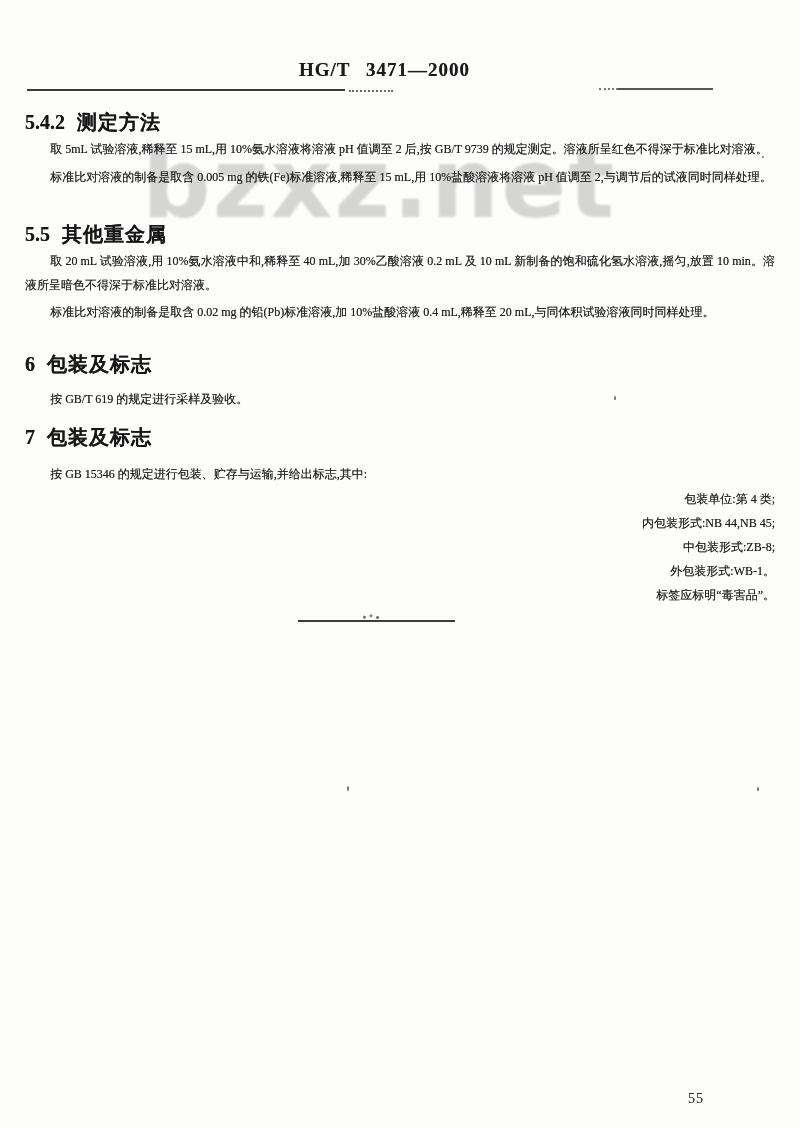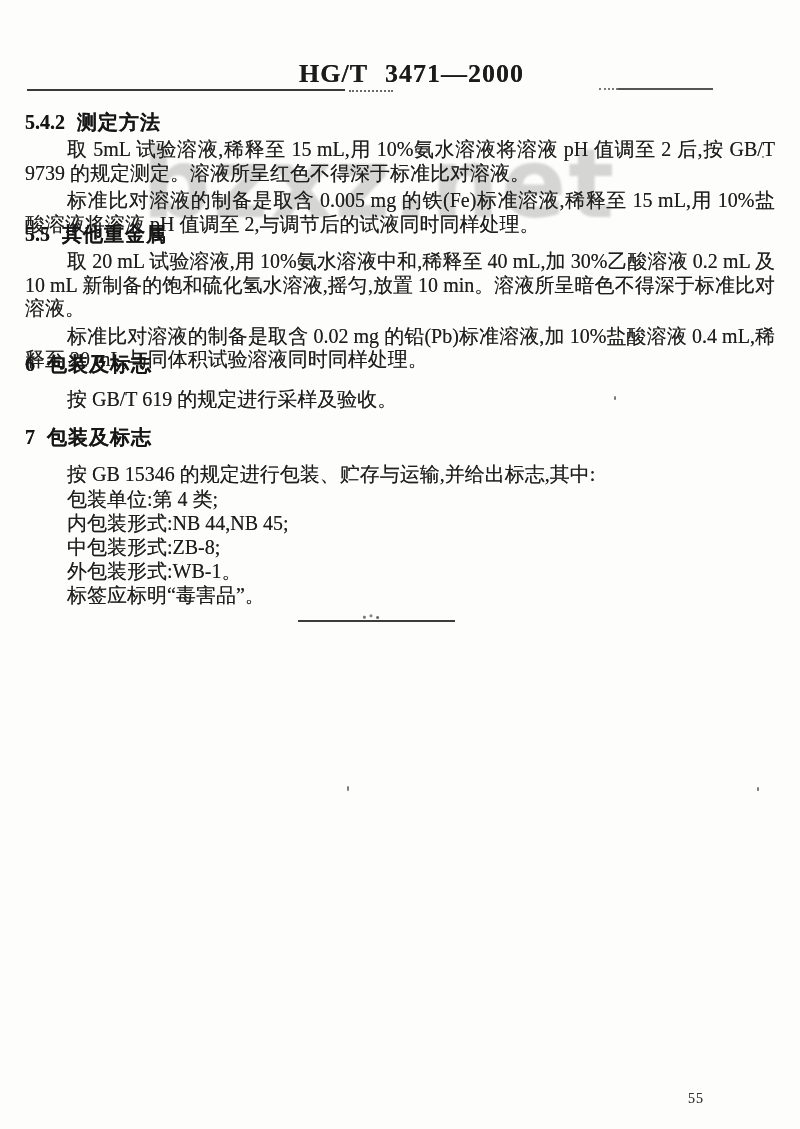--- a/index.html
+++ b/index.html
@@ -7,21 +7,21 @@
     width:800px;height:1129px;position:relative;overflow:hidden;
     background:#fdfdfc;
     font-family:"Liberation Serif","DejaVu Serif",serif;
     color:#1e1e1e;
   }
   .page{position:absolute;inset:0;}
 
   
   .std-code{
     position:absolute;left:299px;top:59px;
-    font-size:26px;font-weight:bold;letter-spacing:1px;word-spacing:10px;
+    font-size:19px;font-weight:bold;letter-spacing:1px;word-spacing:10px;
     color:#1b1b1b;text-shadow:0 0 0.6px rgba(20,20,20,.7);
     white-space:nowrap;
   }
   .rule{position:absolute;height:0;border-top:2px solid #3a3a3a;}
   .rule-left{left:27px;top:89px;width:318px;}
   .rule-mid-dots{left:349px;top:90px;width:44px;border-top:2px dotted #6a6a6a;}
   .rule-right-dots{left:599px;top:88px;width:19px;border-top:2px dotted #7a7a7a;}
   .rule-right{left:618px;top:88px;width:95px;border-top-color:#555;}
 
   
@@ -38,27 +38,27 @@
   .sec-542{top:110px;}
   .sec-55{top:222px;}
   .sec-6{top:352px;}
   .sec-7{top:425px;}
   h3{
     margin:0;font-size:20px;font-weight:bold;line-height:24px;
     letter-spacing:1px;color:#161616;text-shadow:0 0 0.6px rgba(20,20,20,.75);
   }
   .h-num{margin-right:12px;letter-spacing:0;}
   p{
-    margin:4px 0 0 0;font-size:20px;line-height:23.6px;
+    margin:4px 0 0 0;font-size:12px;line-height:23.6px;
     text-align:justify;text-indent:2.1em;
     color:#1e1e1e;text-shadow:0 0 0.6px rgba(25,25,25,.65);
   }
   .sec-6 p{margin-top:12px;}
   .sec-7 p.lead{margin-top:14px;}
-  .sec-7 p.item{margin:0;line-height:24px;text-align:left;}
+  .sec-7 p.item{margin:0;line-height:24px;text-align:right;}
 
   
   .end-divider{
     position:absolute;left:298px;top:620px;width:157px;z-index:1;
     border-top:2px solid #3c3c3c;
   }
   .divider-smudge{
     position:absolute;left:360px;top:613px;width:22px;height:7px;z-index:1;
     background:
       radial-gradient(circle at 20% 60%,#777 0 1px,transparent 2px),

